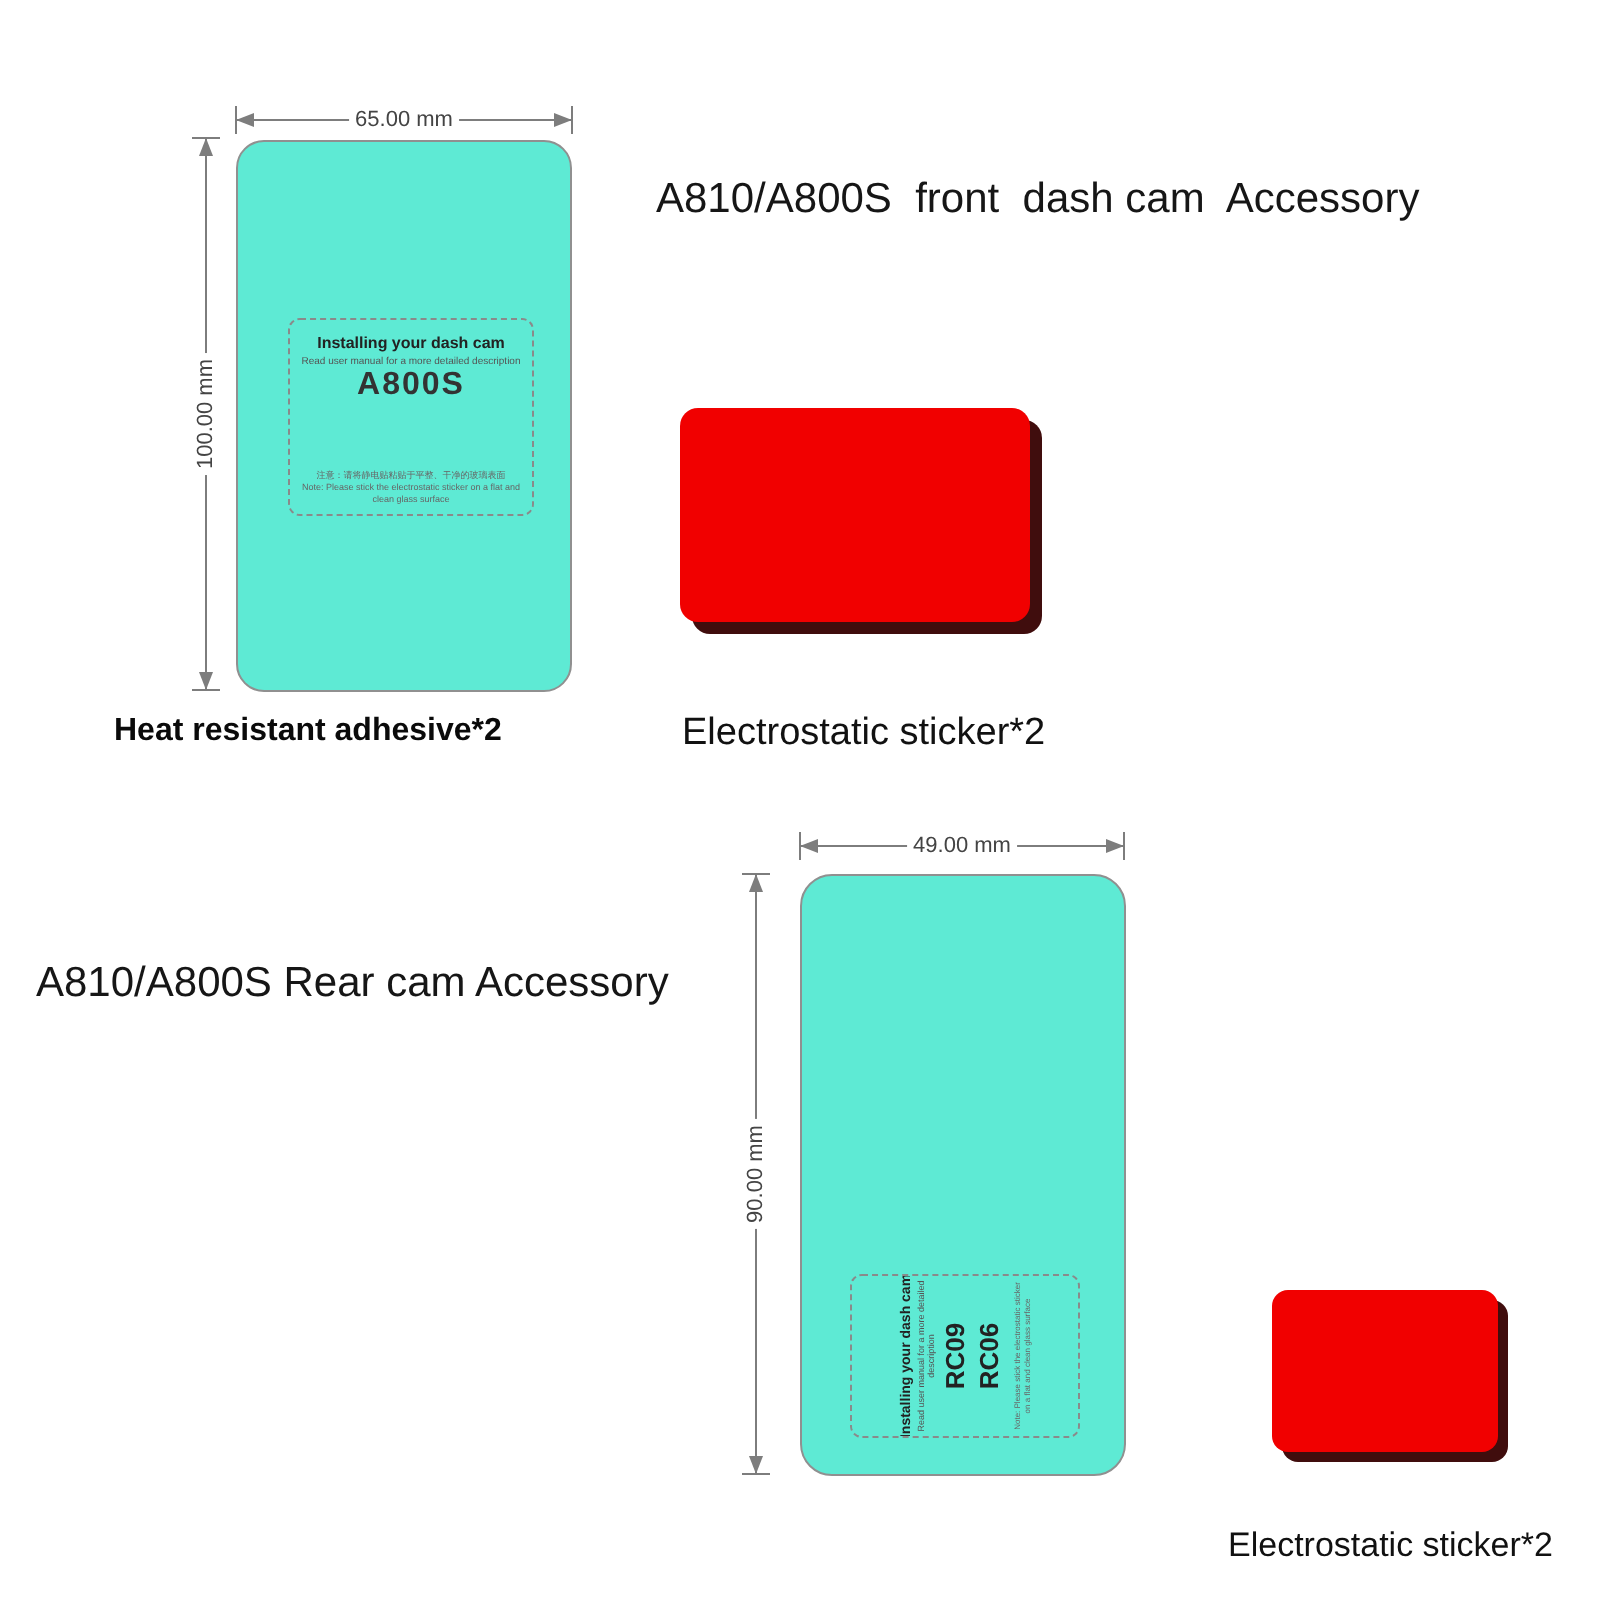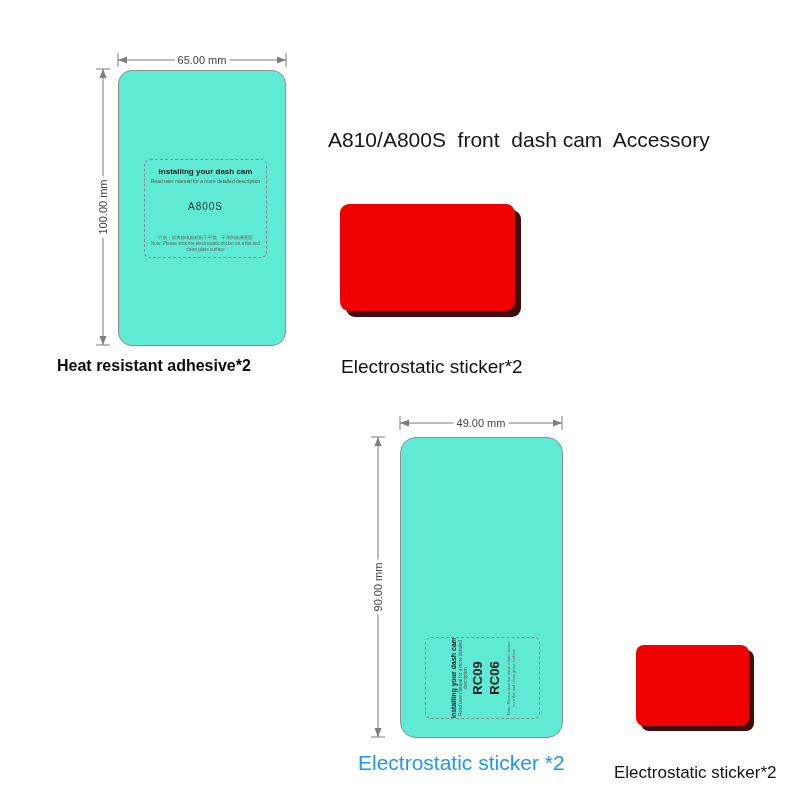--- a/index.html
+++ b/index.html
@@ -16,21 +16,21 @@
   .card-rear { border-radius:16px; }
 
   .dashed-box {
     position:absolute; border:1px dashed #8a8a8a; border-radius:6px;
     text-align:center; overflow:hidden;
   }
 
   
   .inner-heading { font-size:8px; font-weight:bold; color:#222; margin-top:7px; }
   .inner-sub { font-size:5px; color:#555; margin-top:2px; }
-  .inner-model { font-size:10px; font-weight:400; letter-spacing:1px; color:#333; margin-top:17px; }
+  .inner-model { font-size:16px; font-weight:700; letter-spacing:1px; color:#333; }
   .inner-note { position:absolute; left:3px; right:3px; bottom:4px; font-size:4.5px; color:#666; line-height:1.35; }
 
   
   .rot-wrap {
     position:absolute; left:50%; top:50%;
     width:78px; height:106px;
     transform:translate(-50%,-50%) rotate(-90deg);
     display:flex; flex-direction:column; align-items:center; justify-content:center;
     text-align:center;
   }
@@ -91,27 +91,28 @@
       <div class="inner-heading">Installing your dash cam</div>
       <div class="inner-sub">Read user manual for a more detailed description</div>
       <div class="inner-model">A800S</div>
       <div class="inner-note">
         <div>注意：请将静电贴粘贴于平整、干净的玻璃表面</div>
         <div>Note: Please stick the electrostatic sticker on a flat and clean glass surface</div>
       </div>
     </div>
   </div>
 
-  <div class="title-text" style="left:328px; top:88px;margin-top:40px;">A810/A800S  front  dash cam  Accessory</div>
+  <div class="title-text" style="left:328px; top:88px;">A810/A800S  front  dash cam  Accessory</div>
 
   <div class="pad" style="left:340px; top:204px; width:175px; height:107px;"></div>
 
   <div class="heat-label">Heat resistant adhesive*2</div>
   <div class="front-sticker-label">Electrostatic sticker*2</div>
 
+  <div class="title-text" style="left:18px; top:480px;">A810/A800S Rear cam Accessory</div>
 
   <svg class="dim-svg" style="left:394px; top:415px;" width="174" height="16" viewBox="0 0 174 16">
     <line x1="6" y1="1" x2="6" y2="15"></line>
     <line x1="168" y1="1" x2="168" y2="15"></line>
     <line x1="6" y1="8" x2="168" y2="8"></line>
     <polygon points="6,8 15,4.5 15,11.5"></polygon>
     <polygon points="168,8 159,4.5 159,11.5"></polygon>
   </svg>
   <span class="dim-label" style="left:481px; top:423px;text-align:center;">49.00 mm</span>
 
@@ -131,16 +132,15 @@
         <div class="rot-sub">Read user manual for a more detailed description</div>
         <div class="rot-model">RC09</div>
         <div class="rot-model">RC06</div>
         <div class="rot-note">Note: Please stick the electrostatic sticker on a flat and clean glass surface</div>
       </div>
     </div>
   </div>
 
   <div class="pad pad-rear" style="left:636px; top:645px; width:113px; height:81px;"></div>
 
-  <div class="blue-label">Electrostatic sticker *2</div>
   <div class="black-label">Electrostatic sticker*2</div>
 
 </div>
 
 </body></html>

